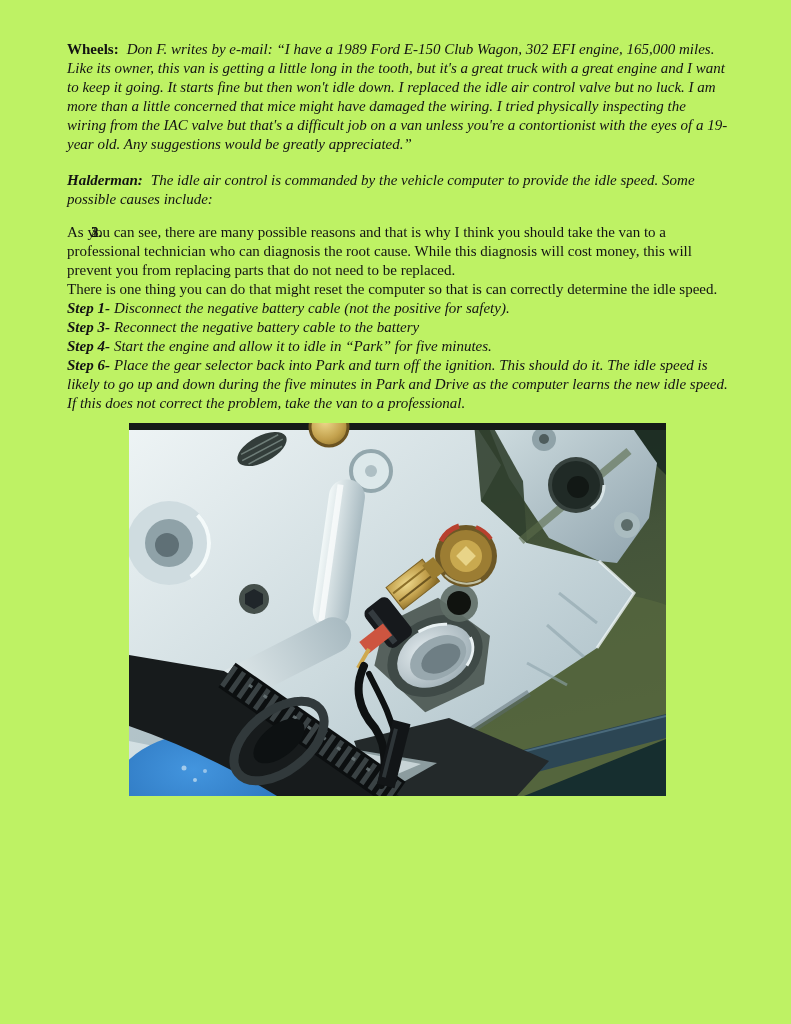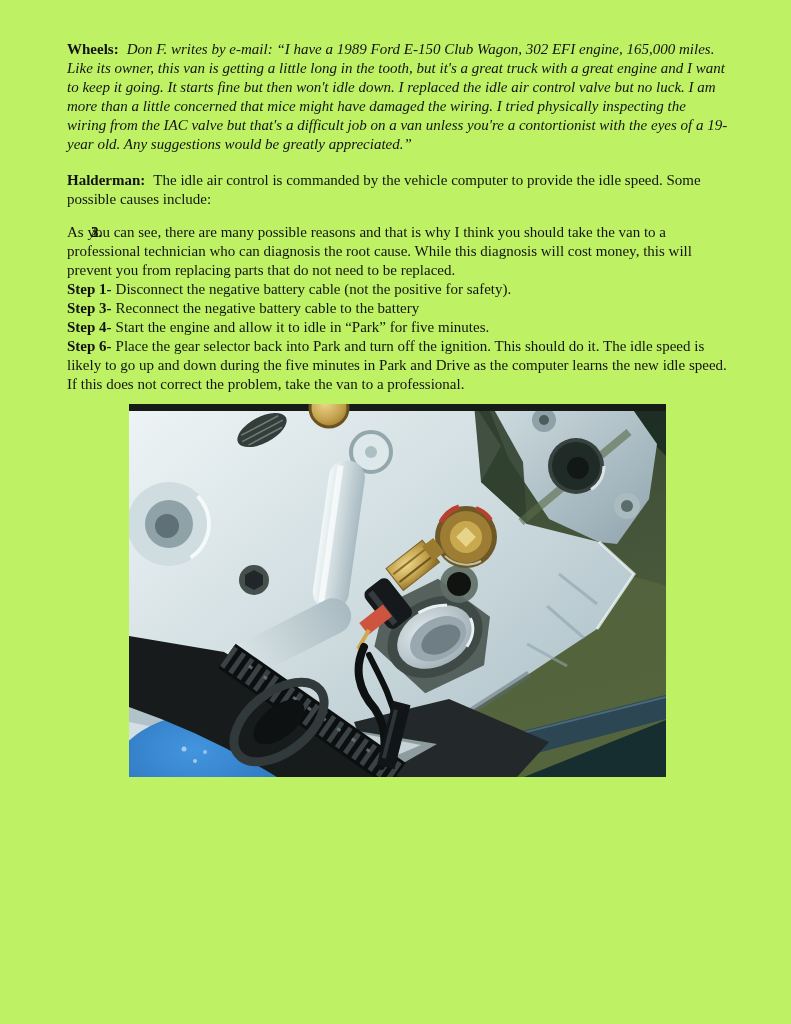--- a/index.html
+++ b/index.html
@@ -15,27 +15,27 @@
     color:#131313;
     box-sizing:border-box;
     padding:40px 63px 0 67px;
     -webkit-font-smoothing:antialiased;
   }
   p,div{margin:0;}
   .q{margin-bottom:17px;}
   .q .qtext{font-style:italic;}
   .lead{font-weight:bold;margin-right:8px;}
   .step-lead{font-weight:bold;margin-right:4px;}
-  .a-intro{margin-bottom:13px;}
+  .a-intro{margin-bottom:13px;font-style:italic;}
   .causes{margin-bottom:13px;}
   .cause{position:relative;padding-left:48px;margin-bottom:14px;}
   .cause:last-child{margin-bottom:0;}
   .cause .num{position:absolute;left:24px;top:0;}
   .advice-block{margin:0;}
-  .steps{margin:0;}
+  .steps{margin:0;font-style:italic;}
   .photo-wrap{
     width:537px;height:373px;
     margin:10px auto 0 auto;
   }
   .photo-wrap svg{display:block;width:537px;height:373px;}
 </style>
 </head>
 <body>
 
 <div class="page">
@@ -55,20 +55,21 @@
     <div class="cause">
       <span class="num">2.</span>
     </div>
     <div class="cause">
       <span class="num">3.</span>
     </div>
   </div>
 
   <div class="advice-block">
     <div>As you can see, there are many possible reasons and that is why I think you should take the van to a professional technician who can diagnosis the root cause. While this diagnosis will cost money, this will prevent you from replacing parts that do not need to be replaced.</div>
+    <div>There is one thing you can do that might reset the computer so that is can correctly determine the idle speed.</div>
   </div>
 
   <div class="steps">
     <div class="step"><strong class="step-lead">Step 1-</strong><span>Disconnect the negative battery cable (not the positive for safety).</span></div>
     <div class="step"><strong class="step-lead">Step 3-</strong><span>Reconnect the negative battery cable to the battery</span></div>
     <div class="step"><strong class="step-lead">Step 4-</strong><span>Start the engine and allow it to idle in “Park” for five minutes.</span></div>
     <div class="step"><strong class="step-lead">Step 6-</strong><span>Place the gear selector back into Park and turn off the ignition. This should do it. The idle speed is likely to go up and down during the five minutes in Park and Drive as the computer learns the new idle speed. If this does not correct the problem, take the van to a professional.</span></div>
   </div>
 
   <div class="photo-wrap" role="img" aria-label="Close-up photo of an aluminum engine block with a brass sensor, black wiring connector, flywheel ring gear and blue engine stand">

